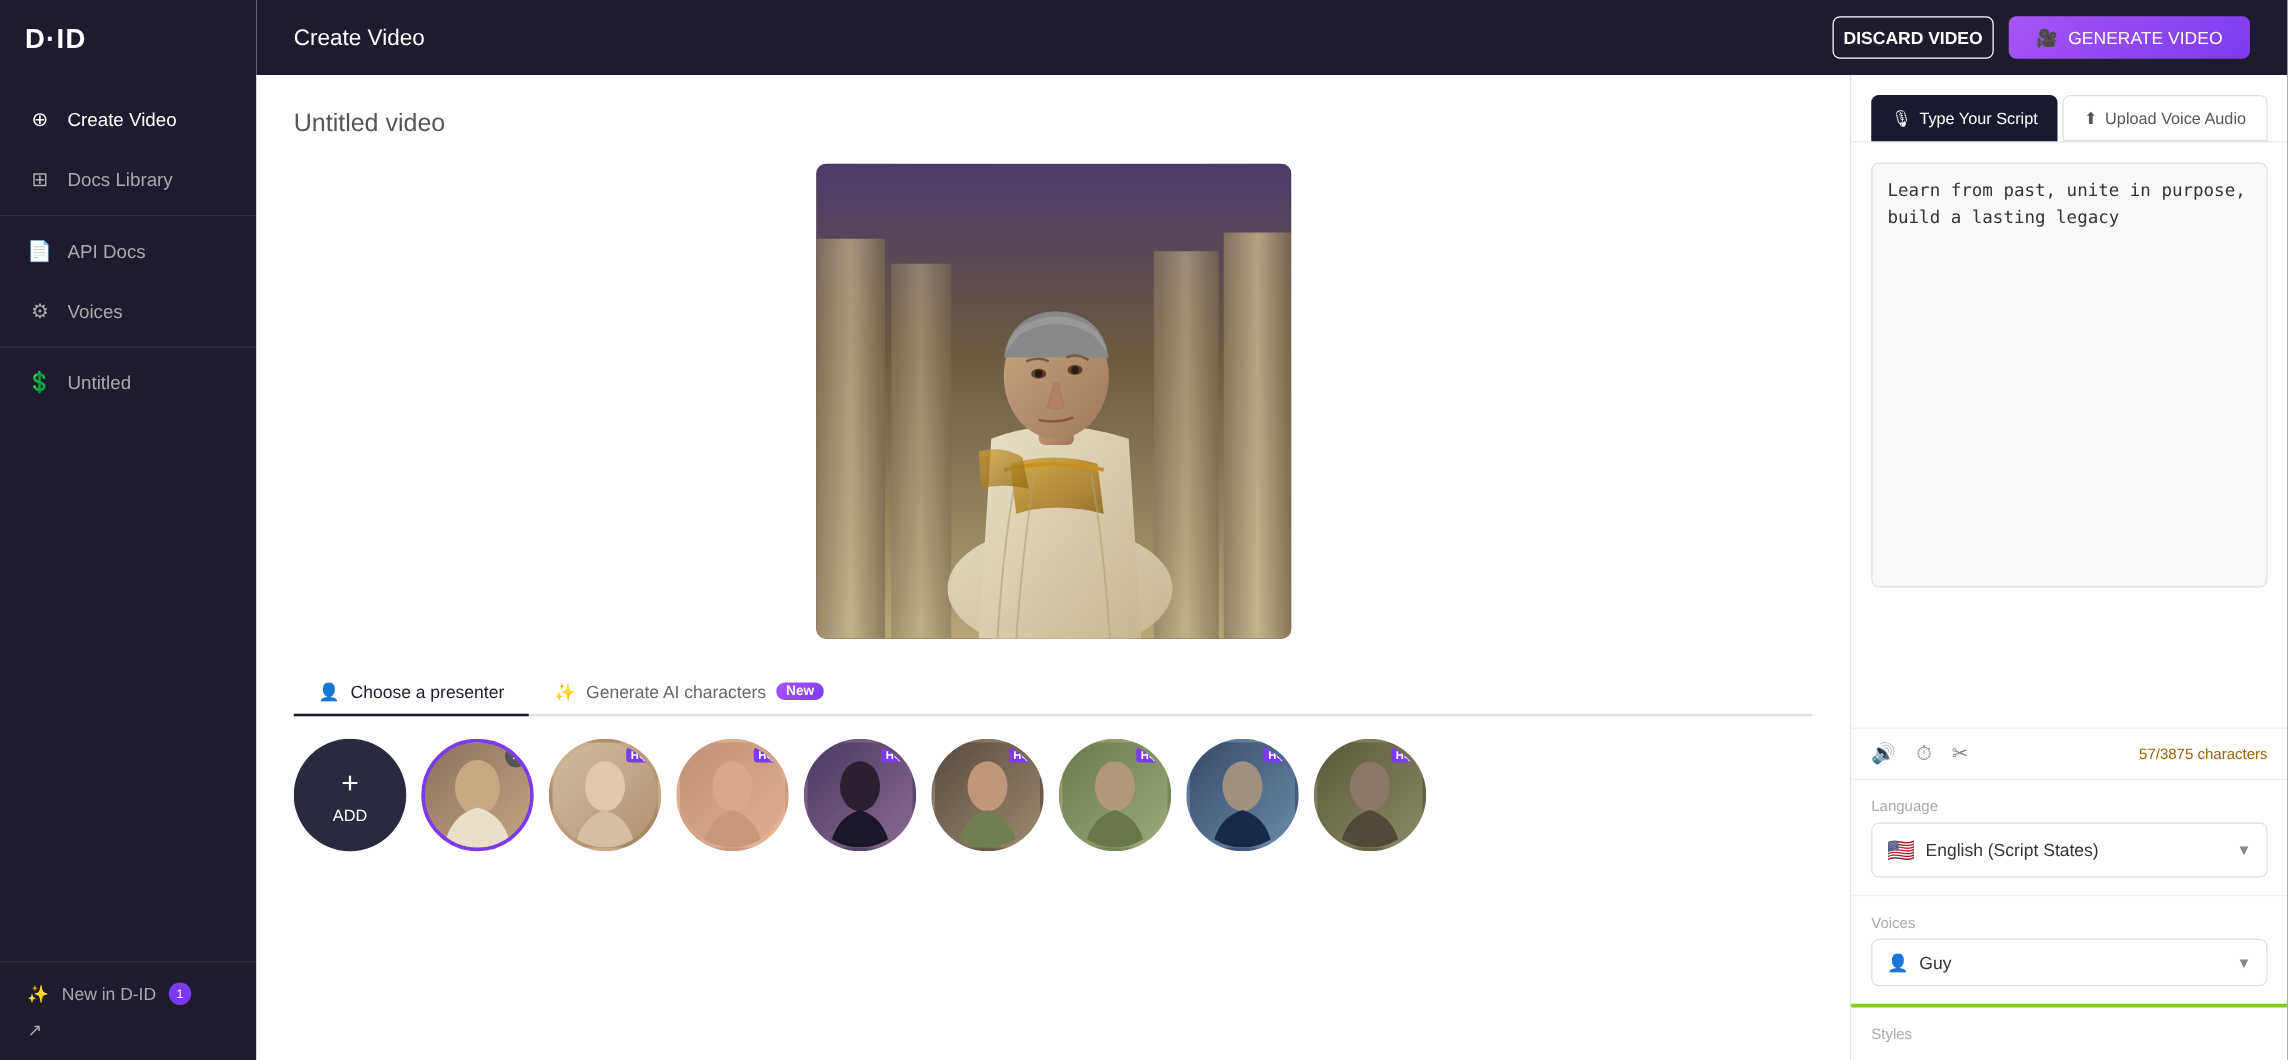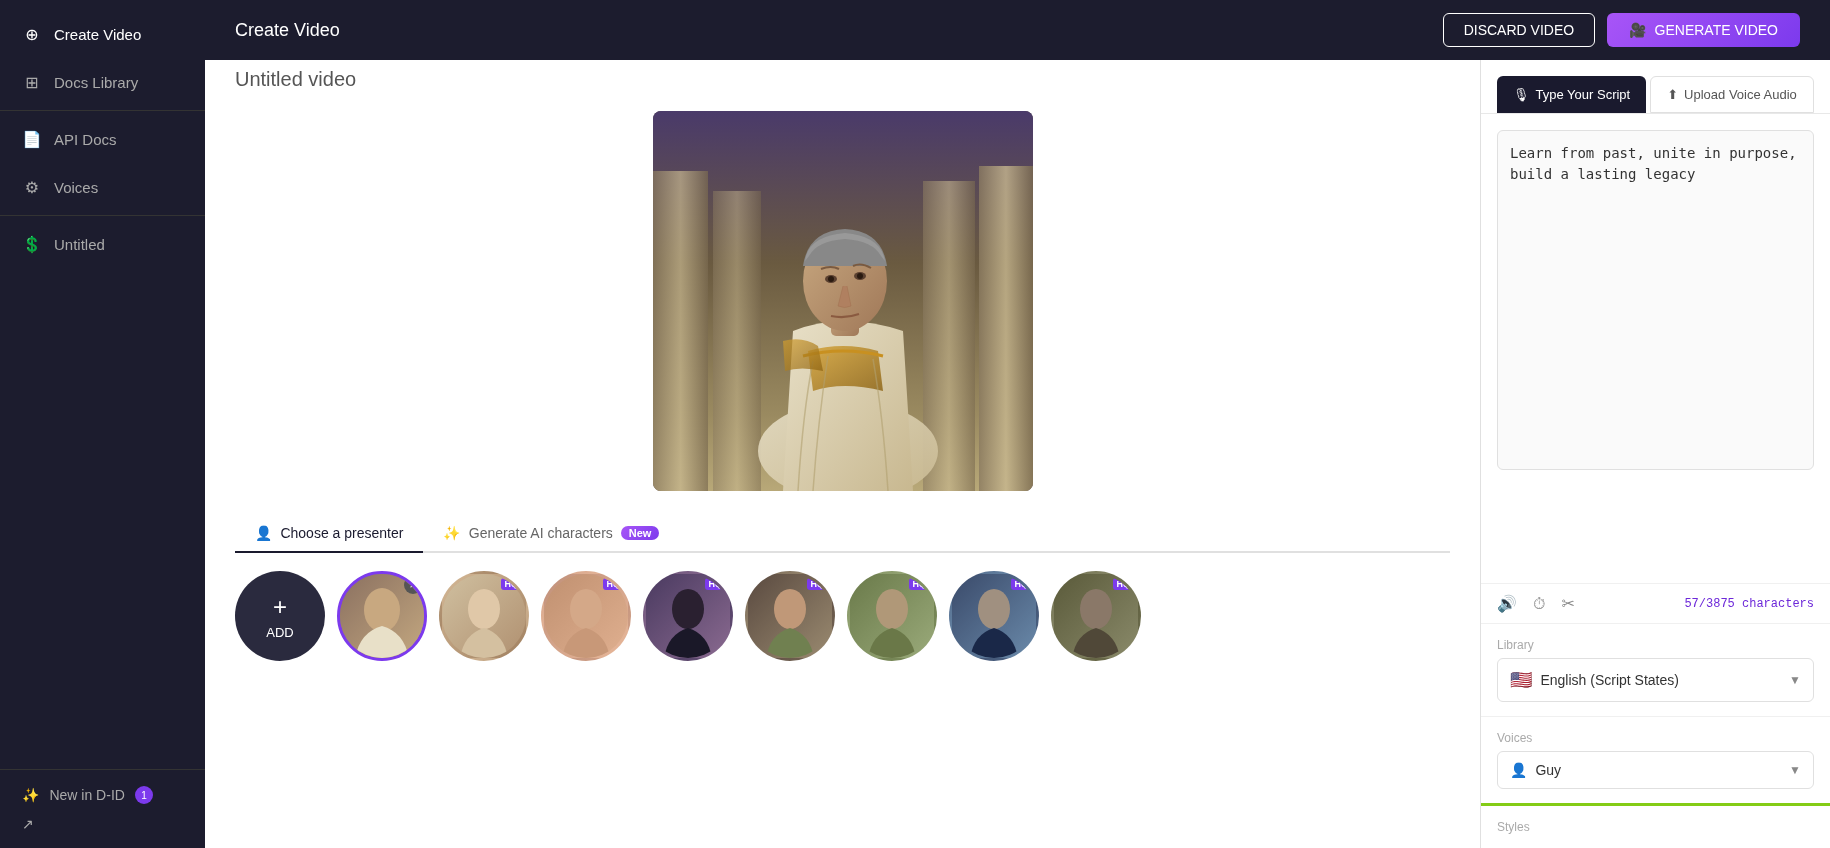--- a/index.html
+++ b/index.html
@@ -114,25 +114,25 @@
     }
     .header-actions {
       display: flex;
       gap: 12px;
       align-items: center;
     }
     .btn-discard {
       background: transparent;
       border: 1.5px solid white;
       color: white;
-      padding: 8px 20px;
+      padding: 8px 8px;
       border-radius: 6px;
       cursor: pointer;
       font-size: 14px;
-      font-weight: 400;
+      font-weight: 700;
     }
     .btn-generate {
       background: linear-gradient(135deg, #a855f7, #7c3aed);
       border: none;
       color: white;
       padding: 9px 22px;
       border-radius: 6px;
       cursor: pointer;
       font-size: 14px;
       font-weight: 500;
@@ -147,21 +147,21 @@
       flex: 1;
       overflow: hidden;
     }
 
     
     .canvas-area {
       flex: 1;
       background: white;
       display: flex;
       flex-direction: column;
-      padding: 8px 30px;
+      padding: 28px 30px;
       overflow-y: auto;
     }
     .video-title-input {
       border: none;
       background: transparent;
       font-size: 20px;
       color: #555;
       margin-bottom: 20px;
       outline: none;
       width: 100%;
@@ -356,23 +356,22 @@
       display: flex;
       gap: 16px;
       align-items: center;
     }
     .script-icon {
       color: #888;
       cursor: pointer;
       font-size: 16px;
     }
     .char-count {
-      color: #6d28d9;
+      color: #a16207;
       font-size: 12px;
-      font-family: Liberation Mono, monospace;
     }
 
     .panel-section {
       padding: 14px 16px;
       border-top: 1px solid #f0f0f0;
     }
     .panel-label {
       font-size: 12px;
       color: #aaa;
       margin-bottom: 6px;
@@ -409,20 +408,23 @@
 
     
     .presenter-grid::-webkit-scrollbar { height: 6px; }
     .presenter-grid::-webkit-scrollbar-track { background: #f0f0f0; border-radius: 3px; }
     .presenter-grid::-webkit-scrollbar-thumb { background: #ccc; border-radius: 3px; }
   </style>
 </head>
 <body>
 
 <div class="sidebar">
+  <div class="sidebar-logo">
+    <span class="logo-text">D·ID</span>
+  </div>
 
   <nav class="sidebar-nav">
     <div class="nav-item active">
       <span class="nav-icon">⊕</span>
       <span>Create Video</span>
     </div>
     <div class="nav-item">
       <span class="nav-icon">⊞</span>
       <span>Docs Library</span>
     </div>
@@ -699,21 +701,21 @@
       <div class="script-toolbar">
         <div class="script-icons">
           <span class="script-icon">🔊</span>
           <span class="script-icon">⏱</span>
           <span class="script-icon">✂</span>
         </div>
         <span class="char-count">57/3875 characters</span>
       </div>
 
       <div class="panel-section">
-        <div class="panel-label">Library</div>
+        <div class="panel-label">Language</div>
         <div class="panel-select">
           <div class="panel-select-inner">
             <span class="flag-emoji">🇺🇸</span>
             <span>English (Script States)</span>
           </div>
           <span class="chevron-down">▼</span>
         </div>
       </div>
 
       <div class="panel-section">

